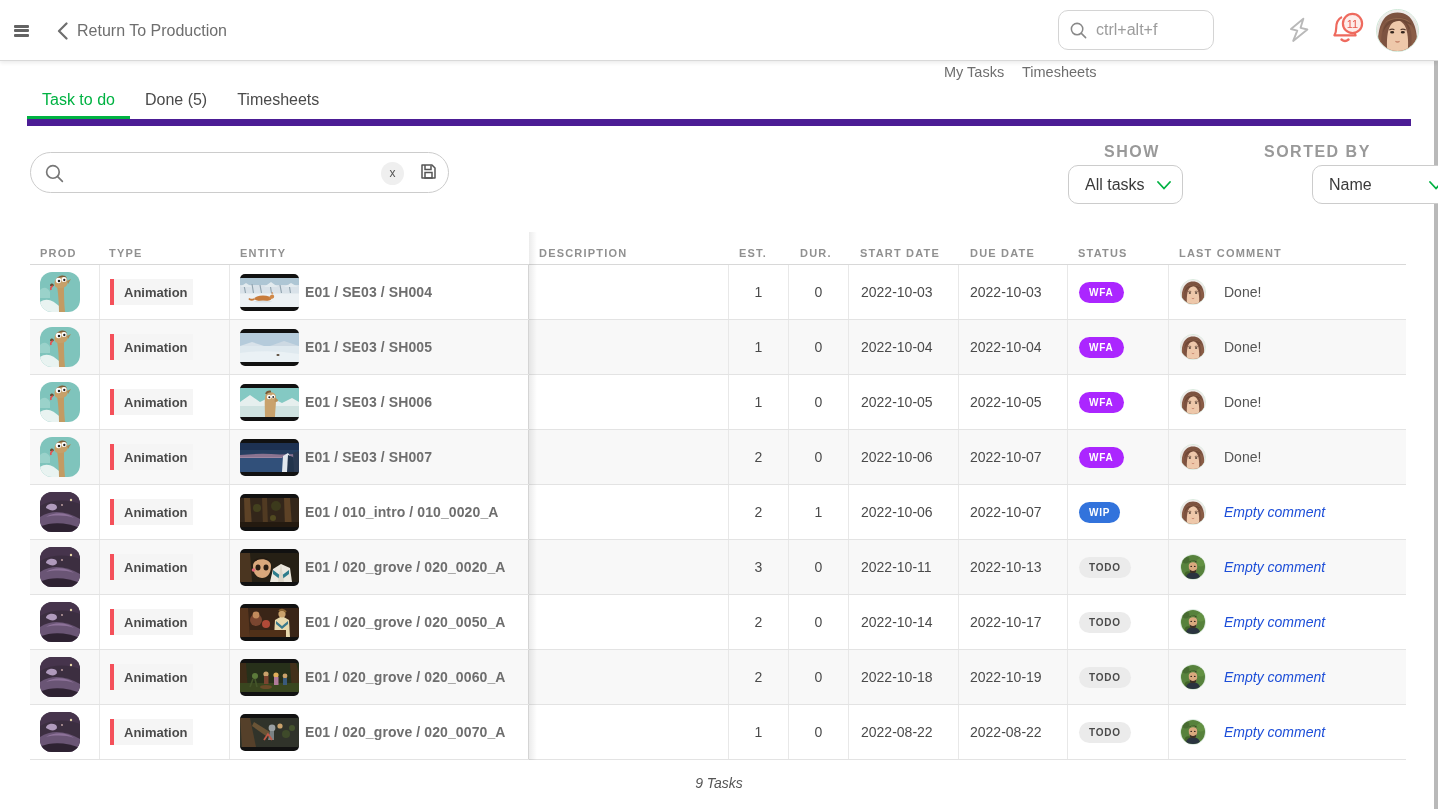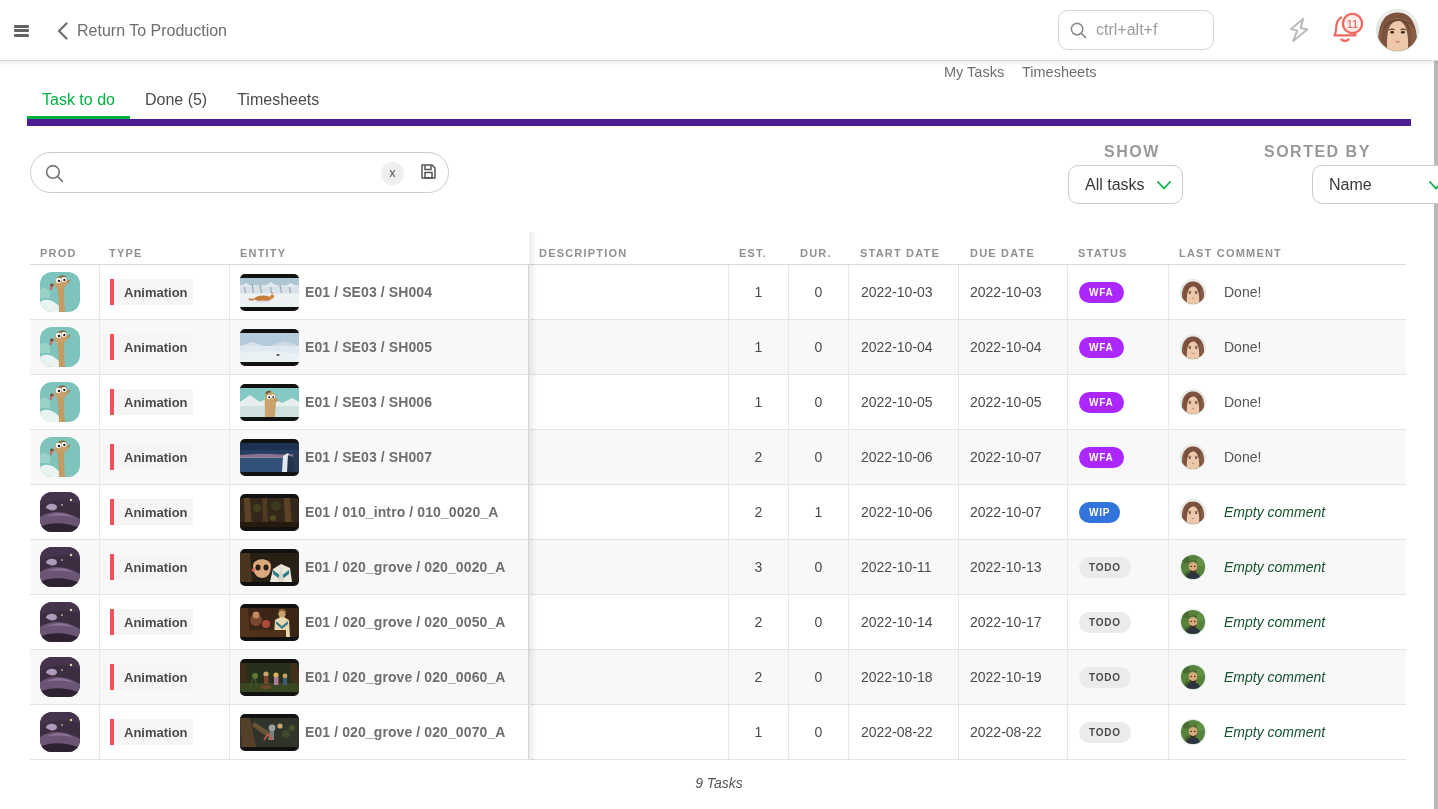--- a/index.html
+++ b/index.html
@@ -53,21 +53,21 @@
 .typechip span { font-size:13px; font-weight:bold; color:#4a4a4a; }
 .thumb { width:59px; height:37px; border-radius:5px; background:#111; overflow:hidden; position:relative; flex:none; }
 .thumb svg { position:absolute; left:0; top:4px; }
 .entname { font-size:14px; font-weight:bold; color:#6e6e6e; margin-left:6px; letter-spacing:.1px; white-space:nowrap; }
 .chip { height:21px; border-radius:11px; font-size:10px; font-weight:bold; letter-spacing:.8px; display:inline-flex; align-items:center; padding:0 10px; }
 .chip.wfa { background:#ab26ff; color:#fff; }
 .chip.wip { background:#3273dc; color:#fff; }
 .chip.todo { background:#ebebeb; color:#4a4a4a; }
 .cavatar { width:26px; height:26px; border-radius:50%; overflow:hidden; flex:none; margin-right:18px; border:1px solid #d9e9dd; }
 .cmt { font-size:14px; color:#555; }
-.cmt.empty { font-style:italic; color:#14532d; }
+.cmt.empty { font-style:italic; color:#1d4ed8; }
 .pavatar { width:40px; height:40px; border-radius:12px; overflow:hidden; }
 .shadowline { position:absolute; left:499px; top:0; width:8px; height:528px;
   background:linear-gradient(to right, rgba(0,0,0,.08), rgba(0,0,0,0)); }
 .ntasks { position:absolute; left:0; top:775px; width:1438px; text-align:center; font-style:italic; font-size:14px; color:#555; }
 .scrollbar { position:absolute; right:0px; top:61px; width:4px; height:748px; background:#b9b9b9; }
 </style>
 </head>
 <body>
 
 <svg width="0" height="0" style="position:absolute">

